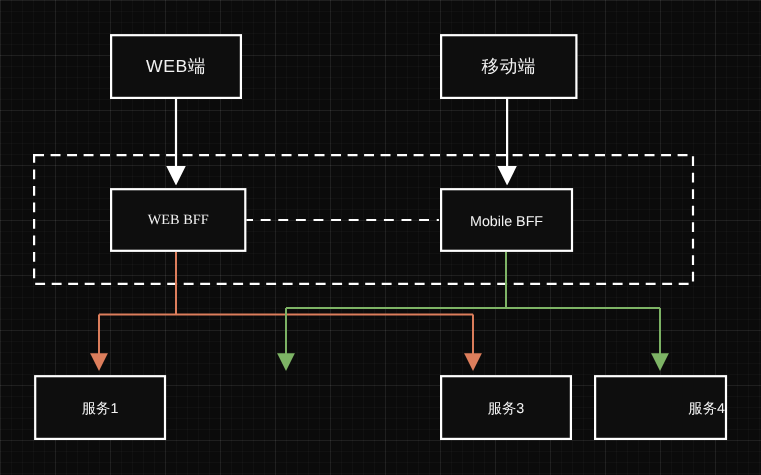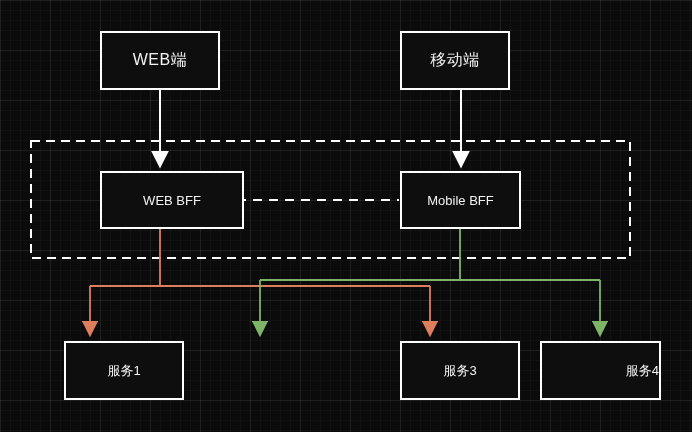--- a/index.html
+++ b/index.html
@@ -31,24 +31,24 @@
     display: flex;
     align-items: center;
     justify-content: center;
     text-align: center;
   }
   .client-node { font-size: 16px; letter-spacing: 0.5px; }
   .bff-node    { font-size: 13px; }
   .service-node{ font-size: 13px; }
 
   #node-client-web    { left: 100px; top: 31px;  width: 120px; height: 59px; }
-  #node-client-mobile { left: 400px; top: 31px;  width: 110px; height: 59px; }
-  #node-web-bff       { left: 100px; top: 171px; width: 144px; height: 58px; }
+  #node-client-mobile { left: 400px; top: 31px;  width: 125px; height: 59px; }
+  #node-web-bff       { left: 100px; top: 171px; width: 124px; height: 58px; font-family: Liberation Serif, serif; }
   #node-mobile-bff    { left: 400px; top: 171px; width: 121px; height: 58px; }
-  #node-service1      { left: 31px;  top: 341px; width: 120px; height: 59px; margin-left: 33px; }
+  #node-service1      { left: 31px;  top: 341px; width: 120px; height: 59px; }
   #node-service2      { left: 200px; top: 341px; width: 121px; height: 59px; }
   #node-service3      { left: 371px; top: 341px; width: 120px; height: 59px; margin-left: 29px; }
   #node-service4      { left: 540px; top: 341px; width: 121px; height: 59px; justify-content: flex-end; }
 
   svg.edges {
     position: absolute;
     left: 0;
     top: 0;
     pointer-events: none;
   }

